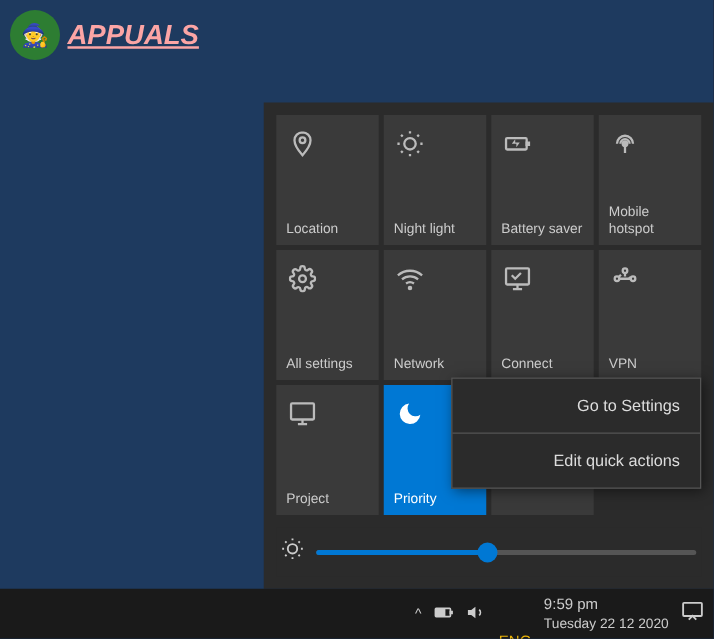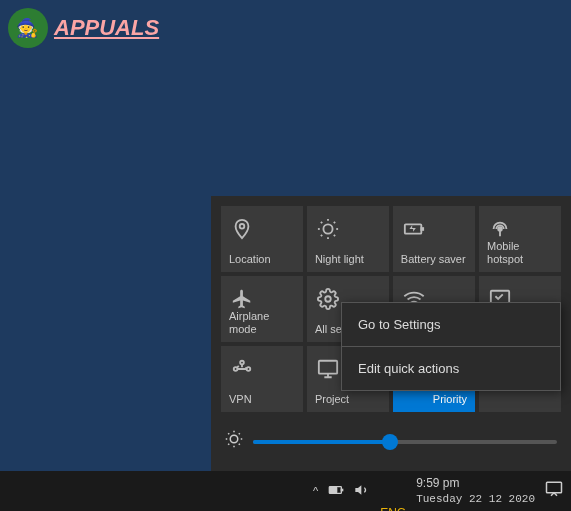--- a/index.html
+++ b/index.html
@@ -61,21 +61,21 @@
 
     .quick-actions-grid {
       display: grid;
       grid-template-columns: repeat(4, 1fr);
       gap: 4px;
       margin-bottom: 10px;
     }
 
     .quick-action-tile {
       background: #3a3a3a;
-      height: 66px;
+      height: 104px;
       display: flex;
       flex-direction: column;
       align-items: flex-start;
       justify-content: flex-end;
       padding: 6px 8px;
       cursor: pointer;
       position: relative;
       transition: background 0.15s;
     }
     .quick-action-tile.active {
@@ -92,21 +92,20 @@
       color: #fff;
     }
     .quick-action-tile .tile-label {
       font-size: 11px;
       color: #ccc;
       line-height: 1.2;
       margin-top: 4px;
     }
     .quick-action-tile.active .tile-label {
       color: #fff;
-      margin-left: 32px;
     }
 
     
     .brightness-row {
       display: flex;
       align-items: center;
       gap: 10px;
       padding: 8px 4px;
       background: #2b2b2b;
     }
@@ -137,25 +136,26 @@
       top: -6px;
       left: calc(45% - 8px);
       cursor: grab;
     }
 
     
     .context-menu {
       position: absolute;
       bottom: 120px;
       right: 10px;
-      width: 220px;
+      width: 200px;
       background: #2b2b2b;
       border: 1px solid #555;
       z-index: 20;
       box-shadow: 2px 2px 10px rgba(0,0,0,0.5);
+      text-align: right;
     }
     .context-menu-item {
       padding: 14px 16px;
       font-size: 13px;
       color: #ddd;
       cursor: pointer;
       white-space: nowrap;
     }
     .context-menu-divider {
       height: 1px;
@@ -207,21 +207,20 @@
       font-size: 12px;
       color: #ccc;
       display: block;
       line-height: 1.3;
     }
     .taskbar-clock .date {
       font-size: 11px;
       color: #ccc;
       display: block;
       line-height: 1.3;
-      font-family: Liberation Mono, monospace;
     }
     .taskbar-notification {
       font-size: 18px;
       color: #ccc;
       cursor: pointer;
     }
   </style>
 </head>
 <body>
 
@@ -281,28 +280,20 @@
           <svg width="22" height="22" viewBox="0 0 24 24" fill="none" stroke="#bbb" stroke-width="2">
             <circle cx="12" cy="12" r="2" fill="#bbb"></circle>
             <path d="M8 12a4 4 0 0 1 4-4 4 4 0 0 1 4 4"></path>
             <path d="M5 12a7 7 0 0 1 7-7 7 7 0 0 1 7 7"></path>
             <line x1="12" y1="14" x2="12" y2="20"></line>
           </svg>
         </span>
         <span class="tile-label">Mobile hotspot</span>
       </div>
 
-      <div class="quick-action-tile">
-        <span class="tile-icon">
-          <svg width="22" height="22" viewBox="0 0 24 24" fill="#bbb" stroke="none">
-            <path d="M21 16v-2l-8-5V3.5c0-.83-.67-1.5-1.5-1.5S10 2.67 10 3.5V9l-8 5v2l8-2.5V19l-2 1.5V22l3.5-1 3.5 1v-1.5L13 19v-5.5l8 2.5z"></path>
-          </svg>
-        </span>
-        <span class="tile-label">Airplane mode</span>
-      </div>
 
       <div class="quick-action-tile">
         <span class="tile-icon">
           <svg width="22" height="22" viewBox="0 0 24 24" fill="none" stroke="#bbb" stroke-width="2">
             <circle cx="12" cy="12" r="3"></circle>
             <path d="M19.4 15a1.65 1.65 0 0 0 .33 1.82l.06.06a2 2 0 0 1-2.83 2.83l-.06-.06a1.65 1.65 0 0 0-1.82-.33 1.65 1.65 0 0 0-1 1.51V21a2 2 0 0 1-4 0v-.09A1.65 1.65 0 0 0 9 19.4a1.65 1.65 0 0 0-1.82.33l-.06.06a2 2 0 0 1-2.83-2.83l.06-.06A1.65 1.65 0 0 0 4.68 15a1.65 1.65 0 0 0-1.51-1H3a2 2 0 0 1 0-4h.09A1.65 1.65 0 0 0 4.6 9a1.65 1.65 0 0 0-.33-1.82l-.06-.06a2 2 0 0 1 2.83-2.83l.06.06A1.65 1.65 0 0 0 9 4.68a1.65 1.65 0 0 0 1-1.51V3a2 2 0 0 1 4 0v.09a1.65 1.65 0 0 0 1 1.51 1.65 1.65 0 0 0 1.82-.33l.06-.06a2 2 0 0 1 2.83 2.83l-.06.06A1.65 1.65 0 0 0 19.4 9a1.65 1.65 0 0 0 1.51 1H21a2 2 0 0 1 0 4h-.09a1.65 1.65 0 0 0-1.51 1z"></path>
           </svg>
         </span>
         <span class="tile-label">All settings</span>
       </div>

